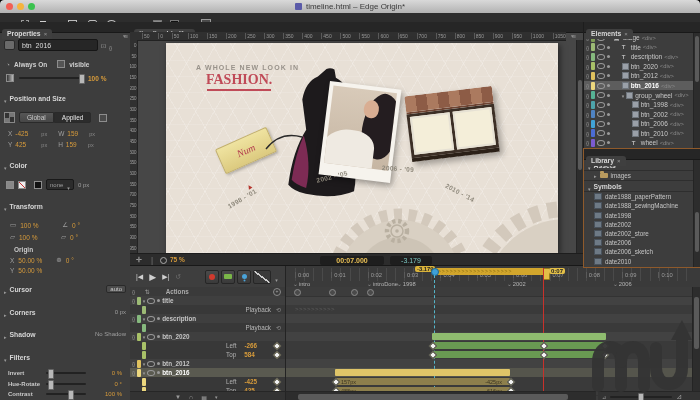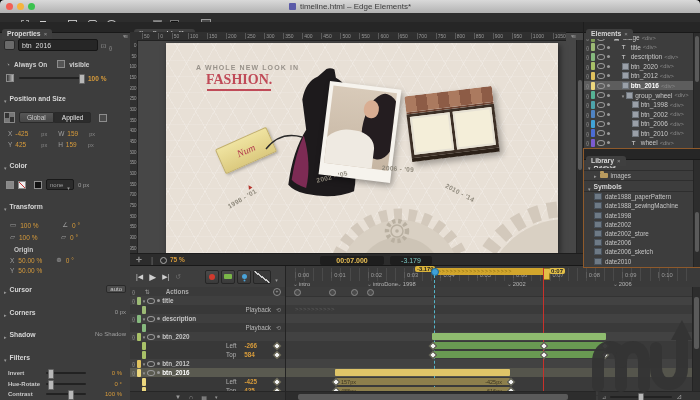--- a/index.html
+++ b/index.html
@@ -98,21 +98,21 @@
 </style>
 </head>
 <body>
 
 <div id="app">
 
   <div id="titlebar" class="r">
     <span class="tl" style="left:6px;background:#f25f54;"></span>
     <span class="tl" style="left:17px;background:#f5b43e;"></span>
     <span class="tl" style="left:28px;background:#3ac24e;"></span>
-    <div id="wtitle"><span id="doc-ico"></span><span>timeline.html – Edge Elements*</span></div>
+    <div id="wtitle"><span id="doc-ico"></span><span>timeline.html – Edge Origin*</span></div>
   </div>
 
   <div id="toolbar" class="r">
     <span class="tool" style="margin-left:6px">➤</span>
     <span class="tool" style="border:1px dashed #999;width:6px;height:5px;"></span>
     <span class="tool" style="background:#cfcfcf;width:6px;height:6px;margin-top:2px;"></span>
     <span class="tool" style="color:#555;">|</span>
     <span class="tool" style="border:1px solid #bbb;width:7px;height:5px;"></span>
     <span class="tool" style="border:1px solid #bbb;width:7px;height:5px;border-radius:2px;"></span>
     <span class="tool" style="border:1px solid #bbb;width:7px;height:5px;border-radius:50%;"></span>

